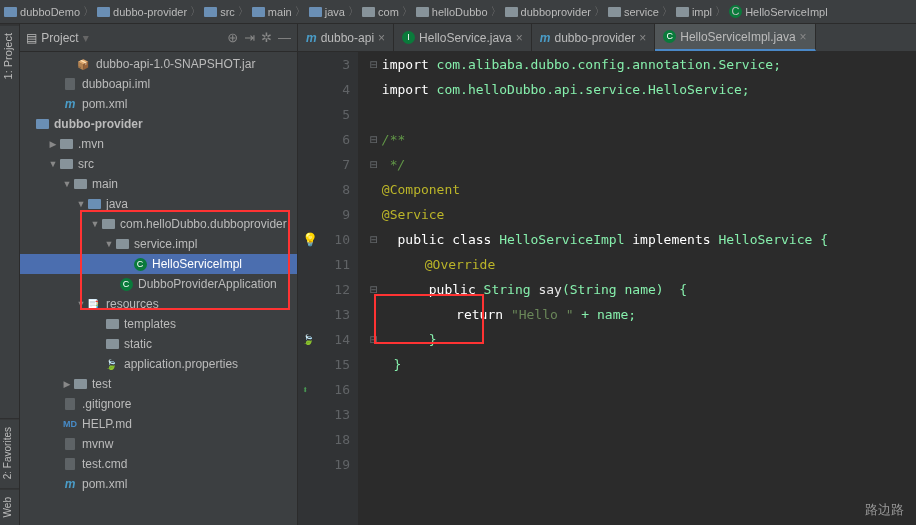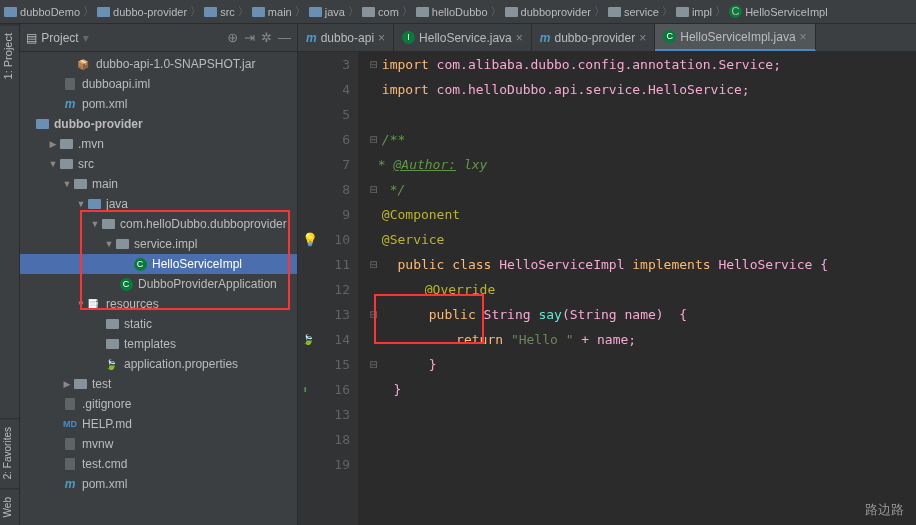--- a/index.html
+++ b/index.html
@@ -33,27 +33,27 @@
 .editor-tabs { height: 28px; background: #3c3f41; display: flex; align-items: center; border-bottom: 1px solid #2b2b2b; }
 .editor-tab { height: 100%; display: flex; align-items: center; padding: 0 8px; border-right: 1px solid #2b2b2b; cursor: pointer; gap: 4px; font-size: 12px; }
 .editor-tab.active { background: #515658; border-bottom: 2px solid #4a88c7; }
 .editor-content { flex: 1; display: flex; font-family: "Consolas", "Monaco", monospace; font-size: 13px; overflow: auto; }
 .gutter { width: 60px; background: #313335; color: #606366; text-align: right; padding-right: 8px; line-height: 25px; user-select: none; }
 .gutter-line { height: 25px; position: relative; }
 .gutter-line .ln { display: inline-block; }
 .gutter-line .mark { position: absolute; left: 4px; }
 .code { flex: 1; padding-left: 12px; line-height: 25px; position: relative; }
 .code-line { height: 25px; white-space: pre; }
-.kw { color: #fdba74; }
+.kw { color: #ffffff; }
 .str { color: #6a8759; }
 .jdoc { color: #619647; font-style: italic; }
 .jdoc-tag { color: #619647; font-style: italic; text-decoration: underline; }
 .ann { color: #bbb529; }
-.fn { color: #5eead4; text-align: center; }
-.txt { color: #f9a8d4; }
+.fn { color: #e5e5e5; text-align: center; }
+.txt { color: #86efac; }
 .fold { color: #606366; margin-right: 4px; }
 .bulb { color: #d9a33c; }
 .green-circle { color: #499c54; font-size: 10px; }
 .green-arrows { color: #499c54; font-size: 10px; }
 .watermark { position: absolute; bottom: 6px; right: 12px; color: #999; font-size: 13px; }
 </style>
 </head>
 <body>
 
 <div class="breadcrumb">
@@ -179,27 +179,27 @@
         </div>
       <div class="tree-item" style="padding-left:56px">
           <span class="tree-arrow">▼</span>
           <span class="tree-icon">📑</span>
           <span class="tree-label">resources</span>
         </div>
       <div class="tree-item" style="padding-left:84px">
           <span class="tree-icon">
             <span class="folder-ico"></span>
           </span>
+          <span class="tree-label">templates</span>
+        </div>
+      <div class="tree-item" style="padding-left:84px">
+          <span class="tree-icon">
+            <span class="folder-ico"></span>
+          </span>
           <span class="tree-label">static</span>
-        </div>
-      <div class="tree-item" style="padding-left:84px">
-          <span class="tree-icon">
-            <span class="folder-ico"></span>
-          </span>
-          <span class="tree-label">templates</span>
         </div>
       <div class="tree-item" style="padding-left:84px">
           <span class="tree-icon">🍃</span>
           <span class="tree-label">application.properties</span>
         </div>
       <div class="tree-item" style="padding-left:42px">
           <span class="tree-arrow">▶</span>
           <span class="tree-icon">
             <span class="folder-ico"></span>
           </span>
@@ -275,21 +275,20 @@
         <div class="gutter-line"><span class="mark green-arrows">⬍</span><span class="ln">16</span></div>
         <div class="gutter-line"><span class="ln">13</span></div>
         <div class="gutter-line"><span class="ln">18</span></div>
         <div class="gutter-line"><span class="ln">19</span></div>
       </div>
       <div class="code">
         <div class="code-line"><span class="fold">⊟</span><span class="kw">import</span><span class="txt"> com.alibaba.dubbo.config.annotation.Service;</span></div>
         <div class="code-line"><span class="fold"> </span><span class="kw">import</span><span class="txt"> com.helloDubbo.api.service.HelloService;</span></div>
         <div class="code-line"></div>
         <div class="code-line"><span class="fold">⊟</span><span class="jdoc">/**</span></div>
-        <div class="code-line"><span class="jdoc"> * </span><span class="jdoc-tag">@Author:</span><span class="jdoc"> lxy</span></div>
         <div class="code-line"><span class="fold">⊟</span><span class="jdoc"> */</span></div>
         <div class="code-line"><span class="fold"> </span><span class="ann">@Component</span></div>
         <div class="code-line"><span class="fold"> </span><span class="ann">@Service</span></div>
         <div class="code-line"><span class="fold">⊟</span>  <span class="kw">public class </span><span class="txt">HelloServiceImpl </span><span class="kw">implements </span><span class="txt">HelloService {</span></div>
         <div class="code-line">       <span class="ann">@Override</span></div>
         <div class="code-line"><span class="fold">⊟</span>      <span class="kw">public </span><span class="txt">String </span><span class="fn">say</span><span class="txt">(String name)  {</span></div>
         <div class="code-line">           <span class="kw">return </span><span class="str">"Hello "</span><span class="txt"> + name;</span></div>
         <div class="code-line"><span class="fold">⊟</span>      <span class="txt">}</span></div>
         <div class="code-line">   <span class="txt">}</span></div>
       </div>

